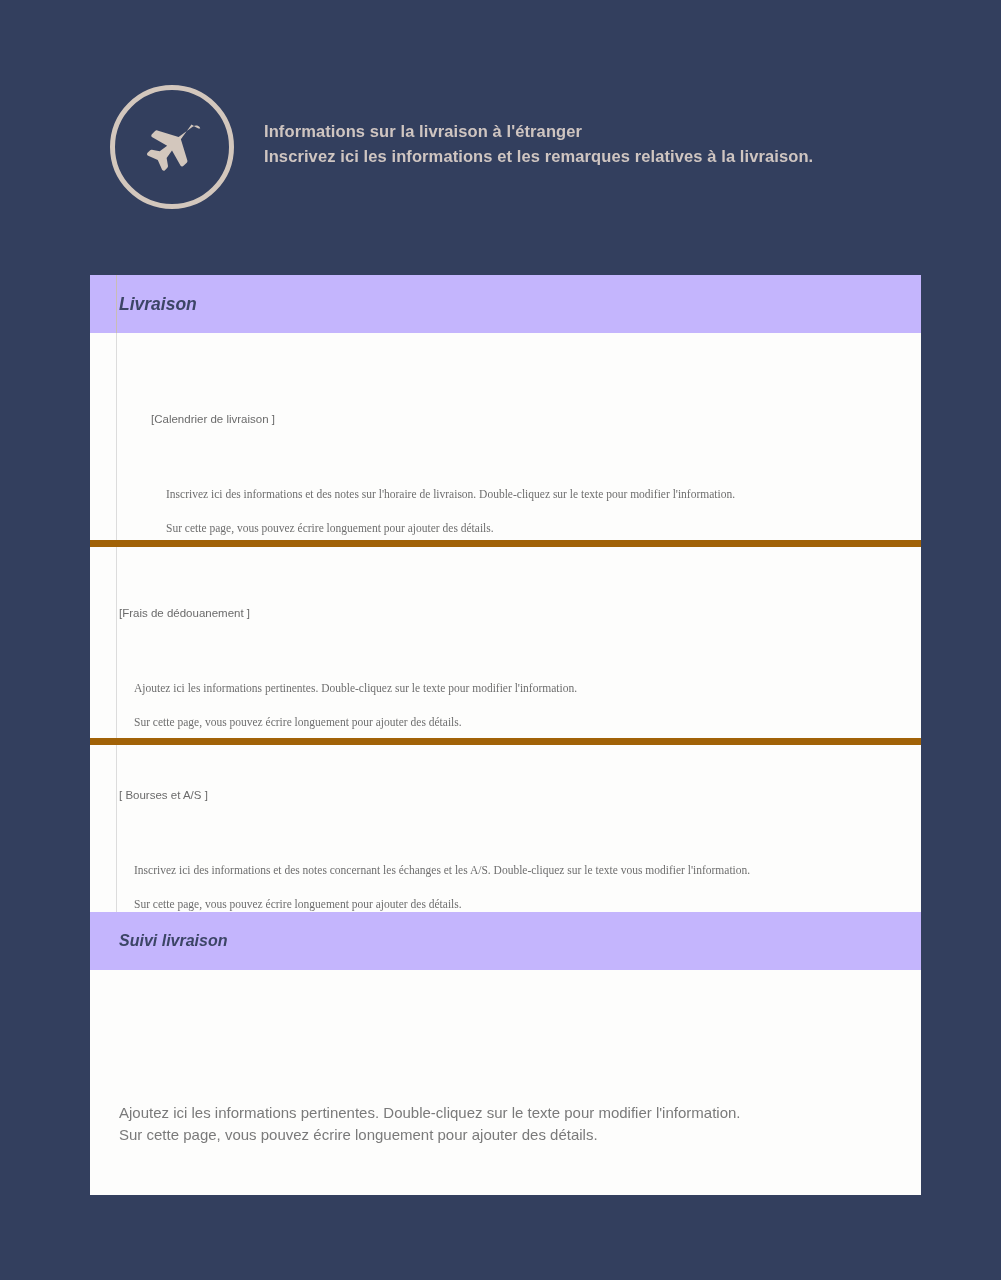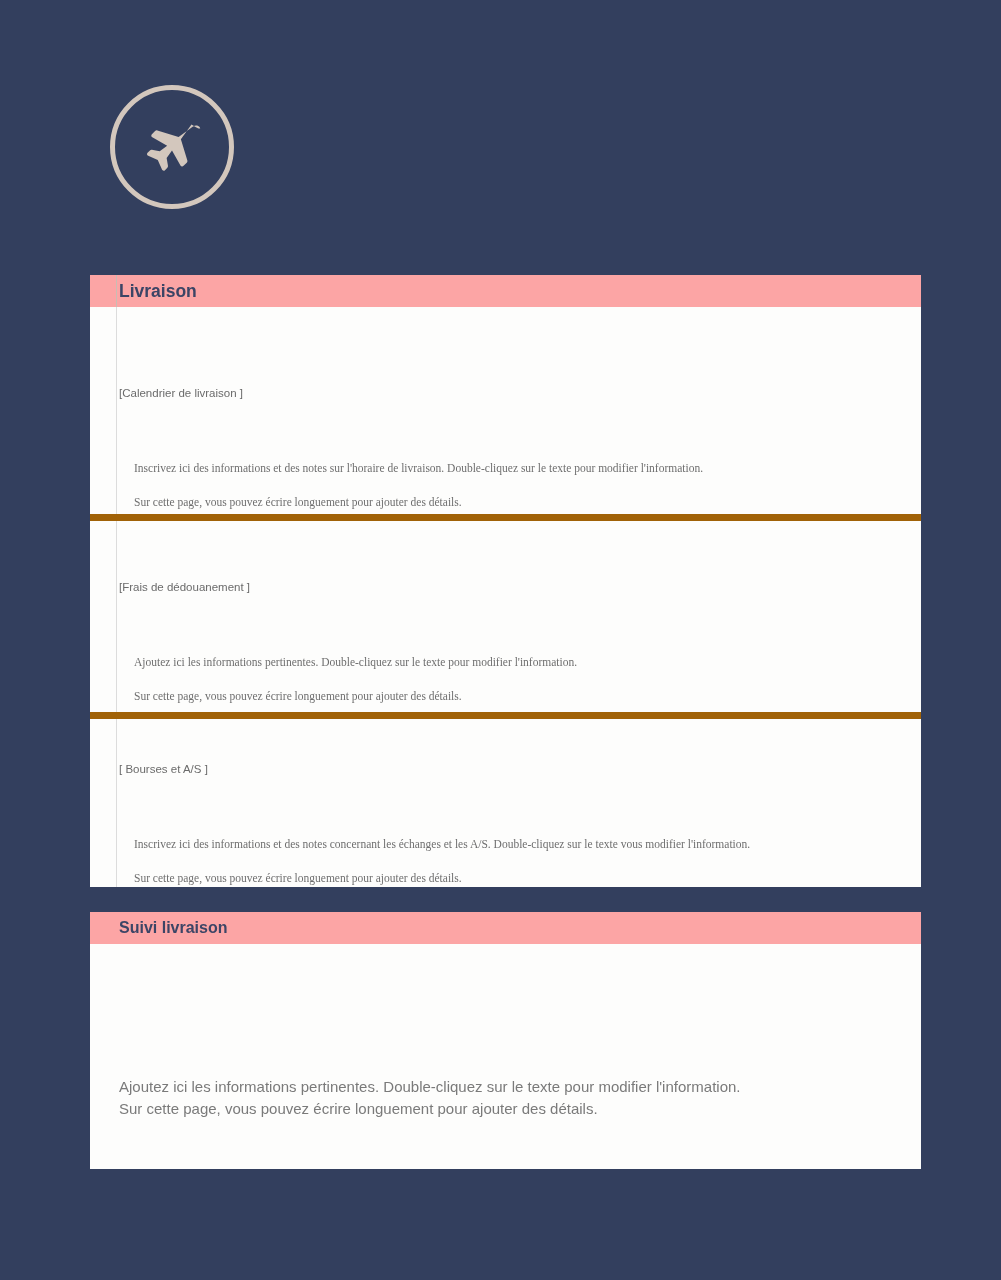--- a/index.html
+++ b/index.html
@@ -62,25 +62,26 @@
     position: absolute;
     left: 90px;
     width: 831px;
     background: #fdfdfc;
     box-sizing: border-box;
   }
   .card-one { top: 275px; }
   .card-two { top: 912px; }
 
   .card-header {
-    background: #fca5a5;
-    height: 32px;
+    background: #c4b5fd;
+    height: 58px;
     display: flex;
     align-items: center;
     position: relative;
+    font-style: italic;
   }
   .card-header-title {
     color: #3c4566;
     font-weight: bold;
     padding-left: 29px;
   }
   .card-one .card-header-title { font-size: 17.5px; }
   .card-two .card-header-title { font-size: 16px; }
 
   
@@ -96,21 +97,21 @@
 
   .card-body {
     position: relative;
   }
 
   .row {
     position: relative;
     box-sizing: border-box;
     border-top: 7px solid #a16207;
   }
-  .row:first-child { border-top: none; }
+  .row:first-child { border-top: none; padding-left: 32px; }
 
   .row-content {
     padding-left: 29px;
     padding-right: 20px;
   }
 
   .row-1 { height: 207px; }
   .row-2 { height: 198px; }
   .row-3 { height: 175px; }
 
@@ -151,20 +152,24 @@
 </head>
 <body>
 
 <div class="page">
 
   <div class="header">
     <div class="header-icon">
       <svg viewBox="0 0 64 64" aria-hidden="true">
         <path fill="#d3c7bd" d="M58.5 12.4c-1.5-1.6-4-1.8-5.8-0.5L38.4 22.2 17.8 15.9c-0.8-0.2-1.6 0-2.2 0.6l-3.1 3.1c-0.9 0.9-0.7 2.4 0.4 3l14.4 8.2 -7.2 5.2 -7.6-1.3c-0.7-0.1-1.4 0.1-1.9 0.6l-2.3 2.3c-0.9 0.9-0.6 2.4 0.6 2.9l9.3 4.1 4.1 9.3c0.5 1.2 2 1.5 2.9 0.6l2.3-2.3c0.5-0.5 0.7-1.2 0.6-1.9l-1.3-7.6 5.2-7.2 8.2 14.4c0.6 1.1 2.1 1.3 3 0.4l3.1-3.1c0.6-0.6 0.8-1.4 0.6-2.2l-6.3-20.6 10.3-14.3C60.3 16.3 60.1 14 58.5 12.4z"></path>
       </svg>
+    </div>
+    <div class="header-text">
+      <div class="header-line">Informations sur la livraison à l'étranger</div>
+      <div class="header-line">Inscrivez ici les informations et les remarques relatives à la livraison.</div>
     </div>
   </div>
 
   <div class="card card-one">
 
     <div class="card-header">
       <div class="gutter-line"></div>
       <div class="card-header-title">Livraison</div>
     </div>
 

